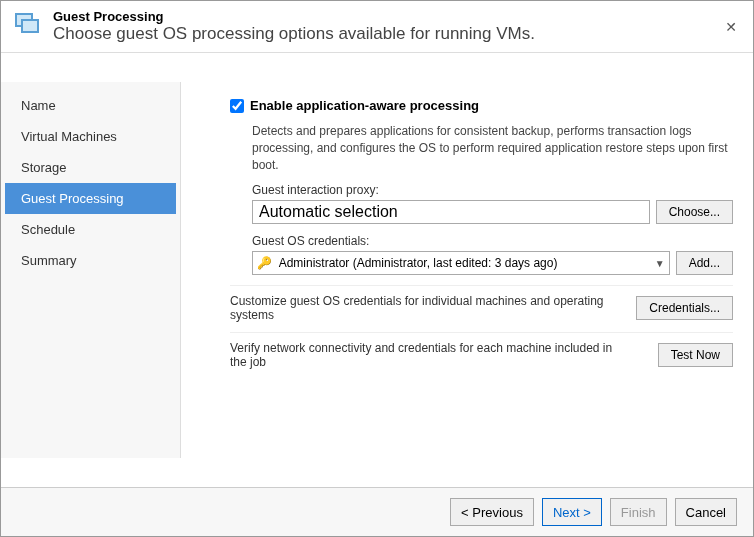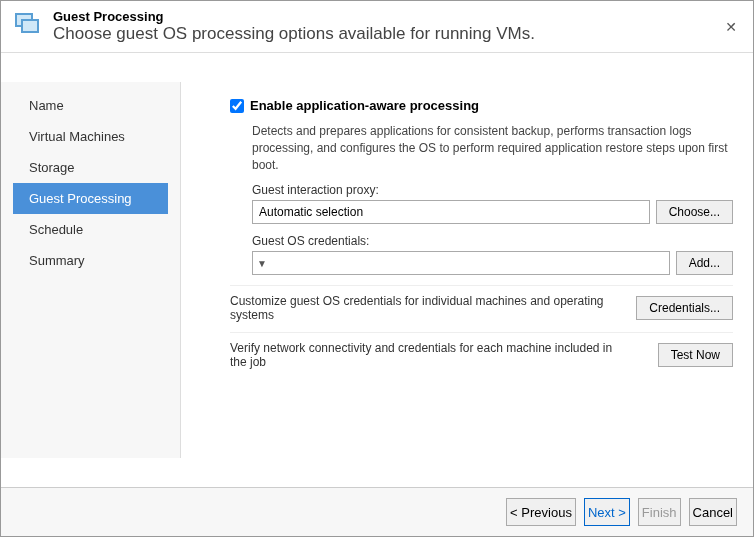--- a/index.html
+++ b/index.html
@@ -4,41 +4,41 @@
   <style>
     * { box-sizing: border-box; margin: 0; padding: 0; gap: 29px; }
     body { font-family: 'Segoe UI', Tahoma, Geneva, Verdana, sans-serif; font-size: 13px; background: #f0f0f0; display: flex; align-items: center; justify-content: center; height: 100vh; }
     .dialog { width: 754px; height: 537px; background: #ffffff; border: 1px solid #999; box-shadow: 2px 2px 8px rgba(0,0,0,0.3); display: flex; flex-direction: column; }
     .title-bar { background: #ffffff; border-bottom: 1px solid #ddd; display: flex; align-items: center; justify-content: space-between; padding: 8px 12px; }
     .title-bar-left { display: flex; align-items: center; gap: 8px; }
     .title-text h2 { font-size: 13px; font-weight: 600; color: #000; }
     .title-text p { font-size: 17px; color: #444; }
     .close-btn { width: 20px; height: 20px; cursor: pointer; display: flex; align-items: center; justify-content: center; font-size: 14px; color: #555; border: none; background: none; }
     .body { display: flex; flex: 1; overflow: hidden; }
-    .sidebar { width: 180px; background: #f7f7f7; border-right: 1px solid #ddd; padding: 8px 12px; }
+    .sidebar { width: 180px; background: #f7f7f7; border-right: 1px solid #ddd; padding: 8px 4px; }
     .sidebar-item { padding: 8px 16px; font-size: 13px; color: #333; cursor: pointer; }
     .sidebar-item.active { background: #4a90d9; color: #fff; }
     .main { flex: 1; padding: 16px 20px; display: flex; flex-direction: column; gap: 10px; overflow-y: auto; }
     .checkbox-row { display: flex; align-items: center; gap: 6px; }
     .checkbox-row label { font-weight: 600; font-size: 13px; }
     .description { font-size: 12px; color: #444; line-height: 1.4; margin-left: 22px; }
     .app-row { display: flex; align-items: center; justify-content: space-between; margin-left: 22px; margin-top: 4px; }
     .app-row span { font-size: 12px; color: #333; }
     .field-group { margin-left: 22px; }
     .field-label { font-size: 12px; color: #333; margin-bottom: 3px; }
     .field-row { display: flex; align-items: center; gap: 6px; }
-    .text-input { flex: 1; height: 24px; border: 1px solid #aaa; padding: 2px 6px; font-size: 12px; background: #fff; }
+    .text-input { flex: 1; height: 24px; border: 1px solid #aaa; padding: 2px 6px; font-size: 16px; background: #fff; }
     .select-input { flex: 1; height: 24px; border: 1px solid #aaa; padding: 2px 4px; font-size: 12px; background: #fff; display: flex; align-items: center; justify-content: space-between; cursor: pointer; }
     .select-input .arrow { font-size: 10px; color: #555; }
     .manage-link { color: #0066cc; font-size: 12px; text-align: right; cursor: pointer; text-decoration: none; }
     .action-row { display: flex; align-items: center; justify-content: flex-end; border-top: 1px solid #eee; padding-top: 8px; }
     .action-row span { font-size: 12px; color: #333; flex: 1; }
     .btn { height: 24px; padding: 0 12px; font-size: 12px; border: 1px solid #aaa; background: #f0f0f0; cursor: pointer; white-space: nowrap; }
     .footer { border-top: 1px solid #ccc; padding: 10px 16px; display: flex; align-items: center; justify-content: flex-end; gap: 8px; background: #f7f7f7; }
-    .footer-btn { height: 28px; padding: 0 3px; font-size: 13px; border: 1px solid #aaa; background: #f0f0f0; cursor: pointer; }
+    .footer-btn { height: 28px; padding: 0 10px; font-size: 13px; border: 1px solid #aaa; background: #f0f0f0; cursor: pointer; }
     .footer-btn.disabled { color: #999; cursor: default; }
     
     .vm-icon { position: relative; width: 32px; height: 32px; }
     .vm-icon .rect { position: absolute; border: 2px solid #5a9fd4; background: #d0e8f8; }
     .vm-icon .r1 { width: 18px; height: 14px; top: 2px; left: 2px; }
     .vm-icon .r2 { width: 18px; height: 14px; top: 8px; left: 8px; }
     input[type="checkbox"] { width: 14px; height: 14px; }
     .manage-row { text-align: right; }
   </style>
 <title>New VM Copy Job</title></head>
@@ -85,20 +85,24 @@
         <div class="field-row">
           <input type="text" class="text-input" value="Automatic selection" style="">
           <button class="btn">Choose...</button>
         </div>
       </div>
 
       <div class="field-group">
         <div class="field-label">Guest OS credentials:</div>
         <div class="field-row">
           <div class="select-input">
+            <span>
+              <span style="color:#d4a017; margin-right:4px;">🔑</span>
+              <span>Administrator (Administrator, last edited: 3 days ago)</span>
+            </span>
             <span class="arrow">▼</span>
           </div>
           <button class="btn">Add...</button>
         </div>
       </div>
 
       <div class="action-row">
         <span>Customize guest OS credentials for individual machines and operating systems</span>
         <button class="btn">Credentials...</button>
       </div>

